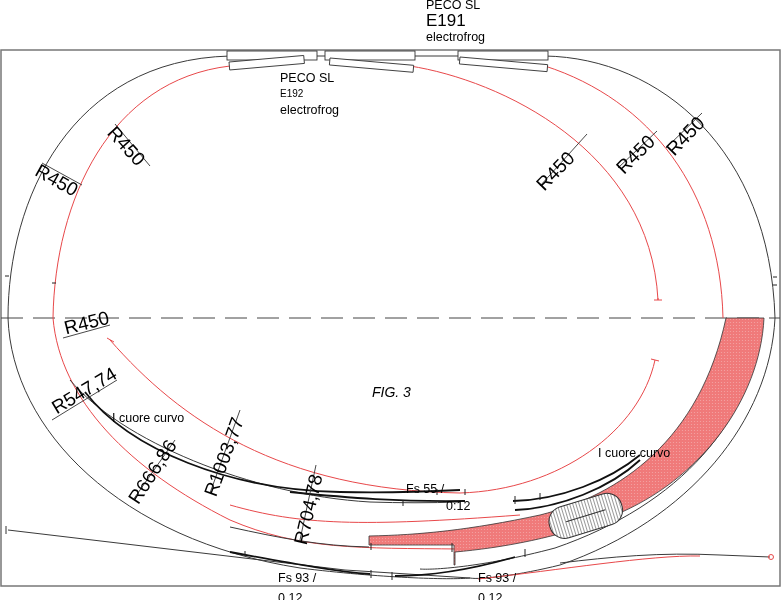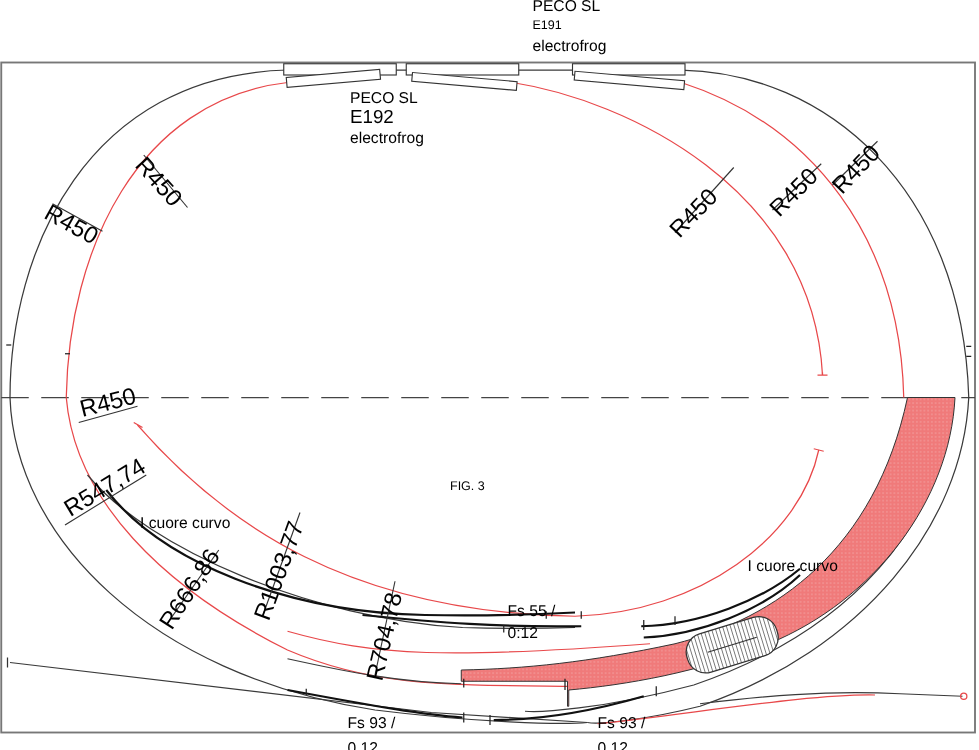--- a/index.html
+++ b/index.html
@@ -115,48 +115,48 @@
     <line x1="465" y1="489" x2="465" y2="495"></line>
     <line x1="515" y1="496" x2="515" y2="504"></line>
     <line x1="540" y1="493" x2="540" y2="500"></line>
     <line x1="403" y1="500" x2="403" y2="506"></line>
     <line x1="452" y1="543" x2="452" y2="552"></line>
   </g>
 </svg>
 
 <div style="position:absolute; left:426px; top:-3px; line-height:16px;">
   <div class="lbl sm" style="font-size:12.5px;">PECO   SL</div>
-  <div class="lbl sm" style="font-size:10px;">E191</div>
+  <div class="lbl sm" style="font-size:17px;">E191</div>
   <div class="lbl sm" style="font-size:12.5px;">electrofrog</div>
 </div>
 <div style="position:absolute; left:280px; top:70px; line-height:16px;">
   <div class="lbl sm" style="font-size:12.5px;">PECO   SL</div>
-  <div class="lbl sm" style="font-size:15px;">E192</div>
+  <div class="lbl sm" style="font-size:10px;">E192</div>
   <div class="lbl sm" style="font-size:12.5px;">electrofrog</div>
 </div>
 
-<div class="lbl" style="position:absolute; left:360px; top:384px; font-size:10px;">FIG. 3</div>
+<div class="lbl" style="position:absolute; left:372px; top:384px; font-size:14px;font-style:italic;">FIG. 3</div>
 
 <div class="lbl big" style="position:absolute; left:42px; top:160px; transform:rotate(29deg); transform-origin:0 0;">R450</div>
 <div class="lbl big" style="position:absolute; left:119px; top:122px; transform:rotate(48deg); transform-origin:0 0;">R450</div>
 <div class="lbl big" style="position:absolute; left:532px; top:180px; transform:rotate(-46deg); transform-origin:0 0;">R450</div>
 <div class="lbl big" style="position:absolute; left:612px; top:163px; transform:rotate(-45deg); transform-origin:0 0;">R450</div>
 <div class="lbl big" style="position:absolute; left:662px; top:145px; transform:rotate(-46deg); transform-origin:0 0;">R450</div>
 <div class="lbl big" style="position:absolute; left:62px; top:318px; transform:rotate(-14deg); transform-origin:0 0;">R450</div>
 <div class="lbl big" style="position:absolute; left:48px; top:400px; transform:rotate(-31deg); transform-origin:0 0;">R547,74</div>
 <div class="lbl big" style="position:absolute; left:124px; top:496px; transform:rotate(-57deg); transform-origin:0 0;">R666,86</div>
 <div class="lbl big" style="position:absolute; left:200px; top:492px; transform:rotate(-70deg); transform-origin:0 0;">R1003,77</div>
 <div class="lbl big" style="position:absolute; left:290px; top:542px; transform:rotate(-77deg); transform-origin:0 0;">R704,78</div>
 
 <div class="lbl" style="position:absolute; left:112px; top:411px; font-size:12.5px;">I cuore curvo</div>
 <div class="lbl" style="position:absolute; left:598px; top:446px; font-size:12.5px;">I cuore curvo</div>
 
 <div style="position:absolute; left:406px; top:481px; line-height:17px;">
   <div class="lbl" style="font-size:12.5px;">Fs 55 /</div>
-  <div class="lbl" style="font-size:12.5px;">0:12</div>
+  <div class="lbl" style="font-size:12.5px;margin-left:40px;">0:12</div>
 </div>
 <div style="position:absolute; left:278px; top:568px; line-height:20px;">
   <div class="lbl" style="font-size:12.5px;">Fs 93 /</div>
   <div class="lbl" style="font-size:12.5px;">0.12</div>
 </div>
 <div style="position:absolute; left:478px; top:568px; line-height:20px;">
   <div class="lbl" style="font-size:12.5px;">Fs 93 /</div>
   <div class="lbl" style="font-size:12.5px;">0.12</div>
 </div>
 

